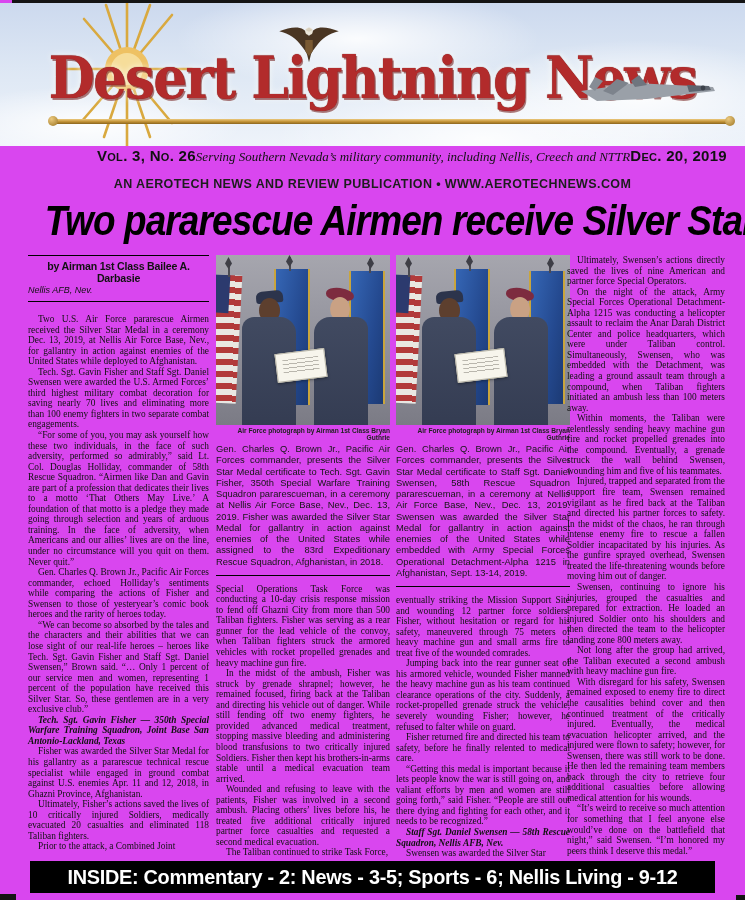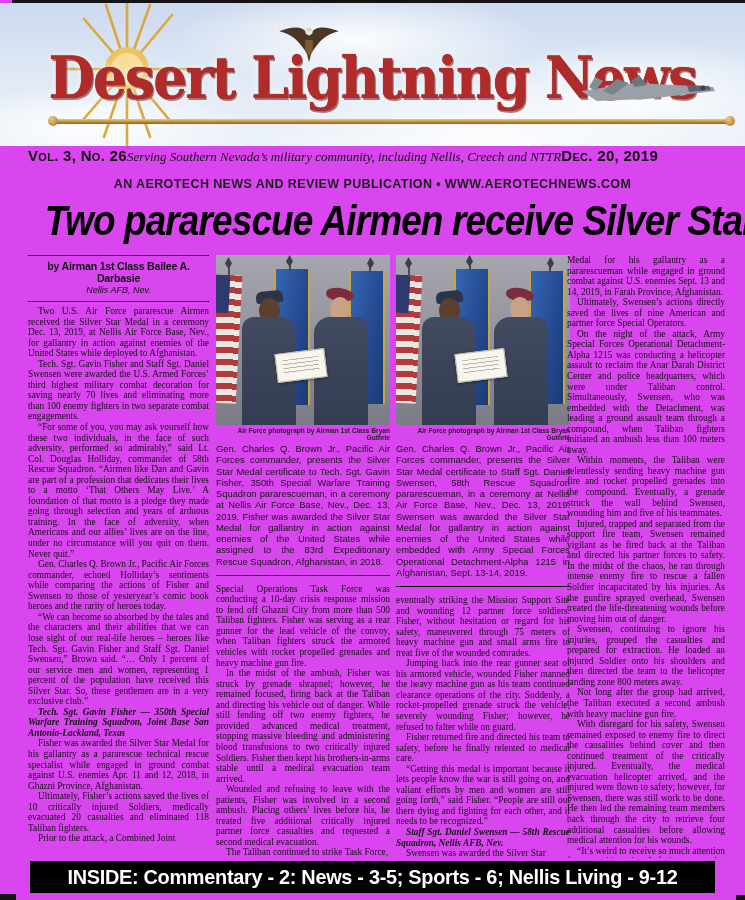--- a/index.html
+++ b/index.html
@@ -24,42 +24,42 @@
        background:radial-gradient(circle at 35% 30%,#ecc97e,#9c7524);}
   .rod::before{left:-4px;} .rod::after{right:-4px;}
   .mast-title{position:absolute;left:0;right:0;top:46px;text-align:center;white-space:nowrap;
       font-family:"DejaVu Serif",serif;font-weight:700;font-size:58px;line-height:1;
       color:#b22b2b;letter-spacing:-2px;transform:scaleX(.92);transform-origin:50% 50%;
       text-shadow:0 0 1px #6e1414,1.5px 1.5px 0 rgba(110,20,20,.55),0 0 8px rgba(255,255,248,.9);}
   .eagle{position:absolute;left:278px;top:14px;width:62px;height:52px;}
   .jet{position:absolute;right:28px;top:58px;width:140px;height:56px;}
 
   
-  .infoline{position:absolute;left:28px;right:18px;top:147px;display:flex;align-items:baseline;justify-content:flex-start;}
+  .infoline{position:absolute;left:28px;right:18px;top:147px;display:flex;align-items:baseline;justify-content:flex-end;}
   .vol,.date{font-family:"Liberation Sans",sans-serif;font-weight:700;font-size:15px;font-variant:small-caps;letter-spacing:.3px;}
   .tagline{font-family:"Liberation Serif",serif;font-style:italic;font-weight:400;font-size:13px;}
   .publisher{position:absolute;left:0;right:0;top:177px;text-align:center;
       font-family:"Liberation Sans",sans-serif;font-weight:700;font-size:12.5px;letter-spacing:.4px;color:#1d1d1d;}
 
   
   .headline{position:absolute;left:0;right:0;top:198px;text-align:center;white-space:nowrap;
       font-family:"Liberation Sans",sans-serif;font-weight:700;font-style:italic;font-size:42px;line-height:1.1;
       letter-spacing:-1px;transform:scaleX(.88);transform-origin:50% 50%;color:#000;}
 
   
   .content{position:absolute;left:0;top:255px;width:745px;height:603px;overflow:hidden;}
   .col{position:absolute;top:0;}
   .col1{left:28px;width:181px;}
   .col2{left:216px;width:174px;}
   .col3{left:396px;width:174px;}
   .col4{left:567px;width:158px;}
   .rule{border-top:1.2px solid #000;height:0;}
   .byline{font-family:"Liberation Sans",sans-serif;font-weight:700;font-size:10.6px;margin:4px 0 1px;letter-spacing:-.2px;text-align:center;}
-  .byline-loc{font-family:"Liberation Sans",sans-serif;font-style:italic;font-size:9px;margin:0 0 6px;text-align:center;}
-  .body-start{margin-top:4px;}
+  .byline-loc{font-family:"Liberation Sans",sans-serif;font-style:italic;font-size:9px;margin:0 0 6px;}
+  .body-start{margin-top:12px;}
   .bp{font-size:9.35px;line-height:10.55px;text-align:justify;margin:0;}
   .ind{text-indent:10px;}
   .subhead{font-weight:700;font-style:italic;}
 
   .photo{position:relative;width:100%;height:170px;overflow:hidden;
       background:linear-gradient(180deg,#a6a6ae 0%,#90909a 55%,#7b7b85 100%);}
   .ph-flag{position:absolute;}
   .ph-us{left:-7px;top:20px;width:30px;height:128px;transform:rotate(3deg);
       background:repeating-linear-gradient(180deg,#b23a3a 0 6px,#e9e7e2 6px 12px);}
   .ph-us::before{content:"";position:absolute;left:0;top:0;width:60%;height:30%;background:#2c3a6e;}
@@ -232,21 +232,20 @@
       <div class="cap-rule"></div>
       <p class="bp">eventually striking the Mission Support Site and wounding 12 partner force soldiers. Fisher, without hesitation or regard for his safety, maneuvered through 75 meters of heavy machine gun and small arms fire to treat five of the wounded comrades.</p>
       <p class="bp ind">Jumping back into the rear gunner seat of his armored vehicle, wounded Fisher manned the heavy machine gun as his team continued clearance operations of the city. Suddenly, a rocket-propelled grenade struck the vehicle, severely wounding Fisher; however, he refused to falter while on guard.</p>
       <p class="bp ind">Fisher returned fire and directed his team to safety, before he finally relented to medical care.</p>
       <p class="bp ind">“Getting this medal is important because it lets people know the war is still going on, and valiant efforts by men and women are still going forth,” said Fisher. “People are still out there dying and fighting for each other, and it needs to be recognized.”</p>
       <p class="bp ind subhead">Staff Sgt. Daniel Swensen — 58th Rescue Squadron, Nellis AFB, Nev.</p>
       <p class="bp ind">Swensen was awarded the Silver Star</p>
     </div>
 
     <div class="col col4">
-      <p class="bp">Medal for his gallantry as a pararescueman while engaged in ground combat against U.S. enemies Sept. 13 and 14, 2019, in Farah Province, Afghanistan.</p>
       <p class="bp ind">Ultimately, Swensen’s actions directly saved the lives of nine American and partner force Special Operators.</p>
       <p class="bp ind">On the night of the attack, Army Special Forces Operational Detachment-Alpha 1215 was conducting a helicopter assault to reclaim the Anar Darah District Center and police headquarters, which were under Taliban control. Simultaneously, Swensen, who was embedded with the Detachment, was leading a ground assault team through a compound, when Taliban fighters initiated an ambush less than 100 meters away.</p>
       <p class="bp ind">Within moments, the Taliban were relentlessly sending heavy machine gun fire and rocket propelled grenades into the compound. Eventually, a grenade struck the wall behind Swensen, wounding him and five of his teammates.</p>
       <p class="bp ind">Injured, trapped and separated from the support fire team, Swensen remained vigilant as he fired back at the Taliban and directed his partner forces to safety. In the midst of the chaos, he ran through intense enemy fire to rescue a fallen Soldier incapacitated by his injuries. As the gunfire sprayed overhead, Swensen treated the life-threatening wounds before moving him out of danger.</p>
       <p class="bp ind">Swensen, continuing to ignore his injuries, grouped the casualties and prepared for extraction. He loaded an injured Soldier onto his shoulders and then directed the team to the helicopter landing zone 800 meters away.</p>
       <p class="bp ind">Not long after the group had arrived, the Taliban executed a second ambush with heavy machine gun fire.</p>
       <p class="bp ind">With disregard for his safety, Swensen remained exposed to enemy fire to direct the causalities behind cover and then continued treatment of the critically injured. Eventually, the medical evacuation helicopter arrived, and the injured were flown to safety; however, for Swensen, there was still work to be done. He then led the remaining team members back through the city to retrieve four additional casualties before allowing medical attention for his wounds.</p>
       <p class="bp ind">“It’s weird to receive so much attention for something that I feel anyone else would’ve done on the battlefield that night,” said Swensen. “I’m honored my peers think I deserve this medal.”</p>
     </div>
   </div>

